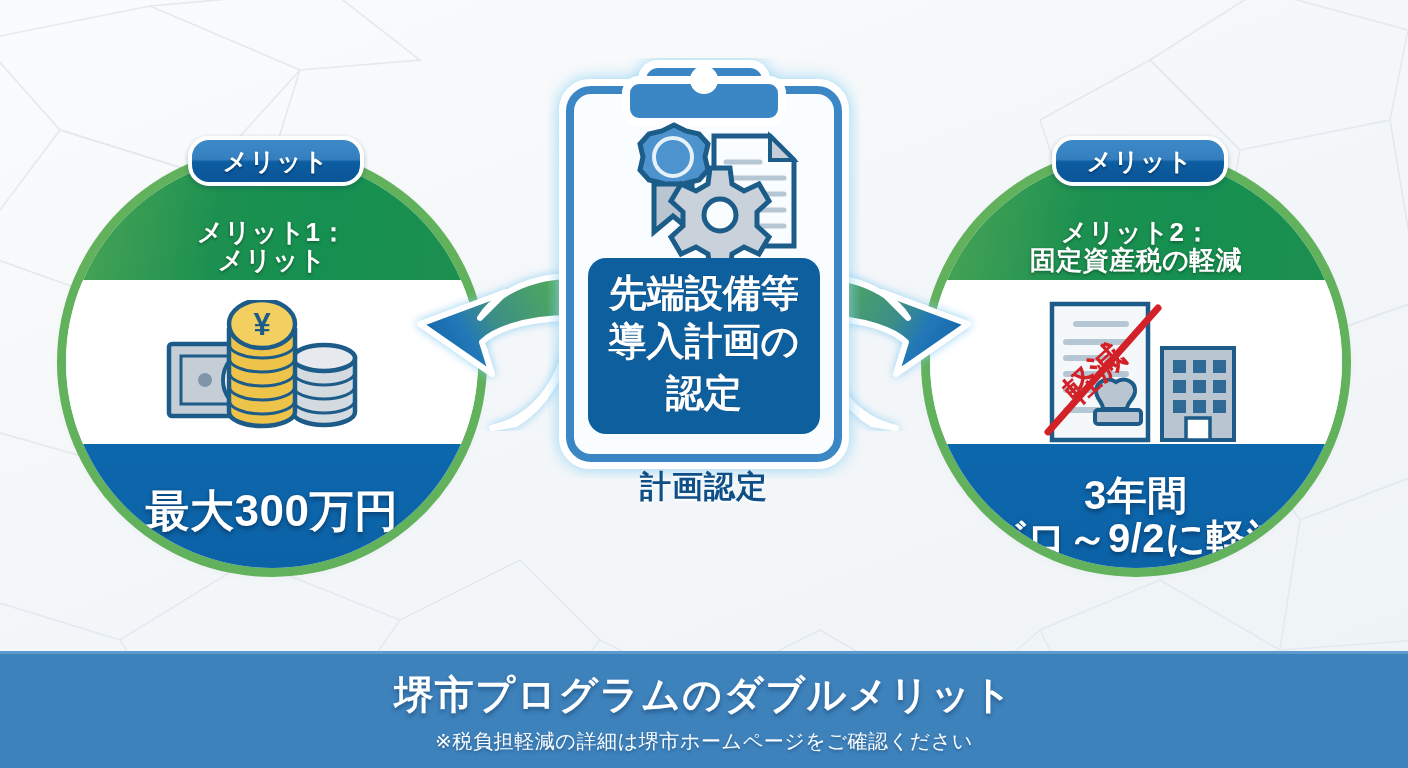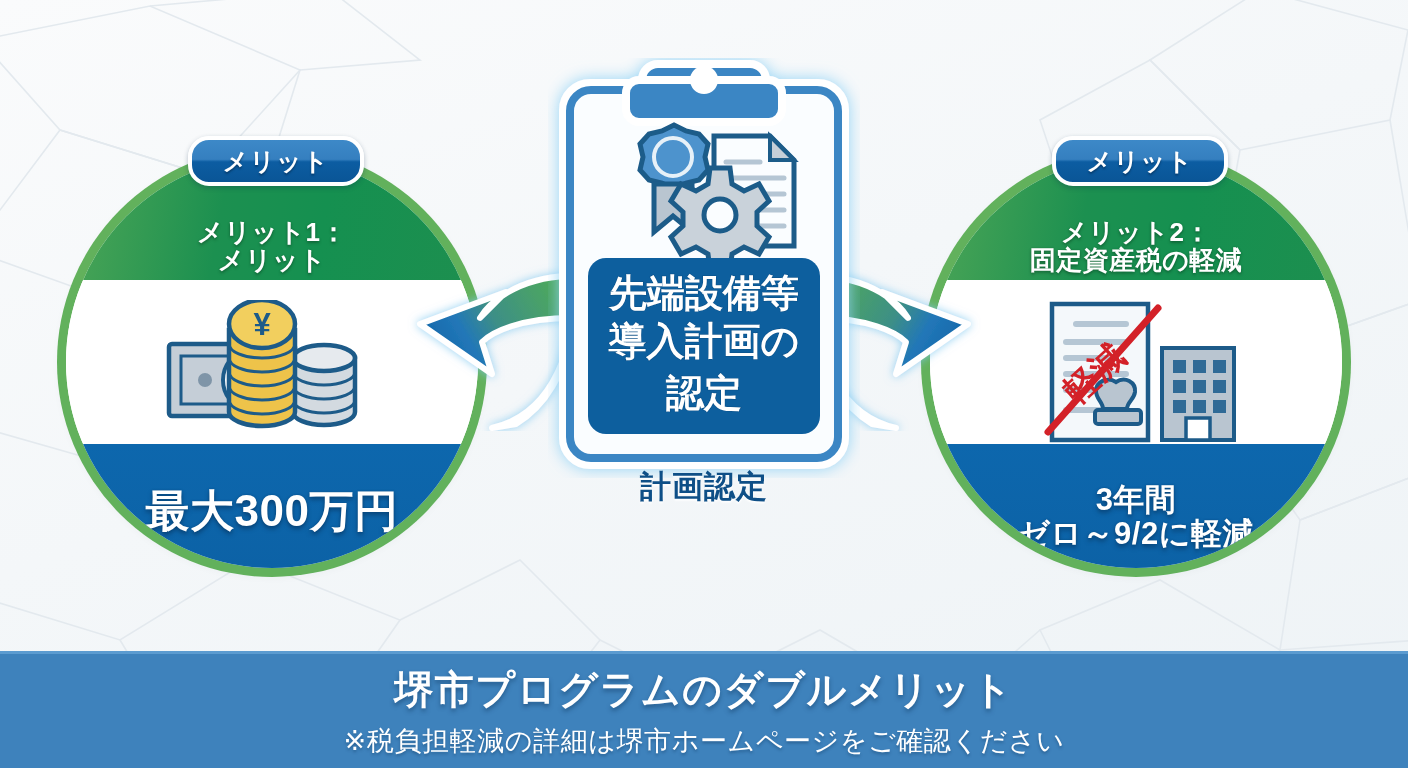--- a/index.html
+++ b/index.html
@@ -40,21 +40,21 @@
     letter-spacing:.5px;
     text-shadow:0 2px 3px rgba(10,60,30,.45),0 0 2px rgba(10,60,30,.3);
     padding:0 14px;
   }
   .merit-value{
     color:#fff;font-weight:bold;line-height:1.07;letter-spacing:.5px;
     text-shadow:0 3px 4px rgba(5,40,75,.5),0 0 2px rgba(5,40,75,.35);
     padding:0 10px;
   }
   .merit-value.big{font-size:44px;}
-  .merit-value.two{font-size:31px;margin-top:11px;}
+  .merit-value.two{font-size:40px;margin-top:11px;}
 
   
   .pill{
     position:absolute;z-index:6;
     width:168px;height:42px;border-radius:21px;
     background:linear-gradient(180deg,#3d89c8 0%,#357fbf 46%,#0c5da2 52%,#0a5596 100%);
     border:4px solid #ffffff;
     box-shadow:0 2px 5px rgba(20,50,80,.30);
     display:flex;align-items:center;justify-content:center;text-align:right;
   }
@@ -88,21 +88,21 @@
     background:#3e82bc;border-top:3px solid #5b9bd0;
     box-sizing:border-box;
     display:flex;flex-direction:column;align-items:center;justify-content:center;
   }
   .banner-title{
     color:#fff;font-size:39px;font-weight:bold;letter-spacing:1.5px;
     text-shadow:0 3px 4px rgba(15,55,95,.5);
     margin:0 0 6px 0;
   }
   .banner-note{
-    color:#fff;font-size:27px;letter-spacing:.6px;
+    color:#fff;font-size:20px;letter-spacing:.6px;
     text-shadow:0 2px 3px rgba(15,55,95,.45);
   }
 </style>
 </head>
 <body>
 
 <div id="stage">
 
   <div class="bg-poly">
     <svg class="bg-svg" width="1408" height="768">

